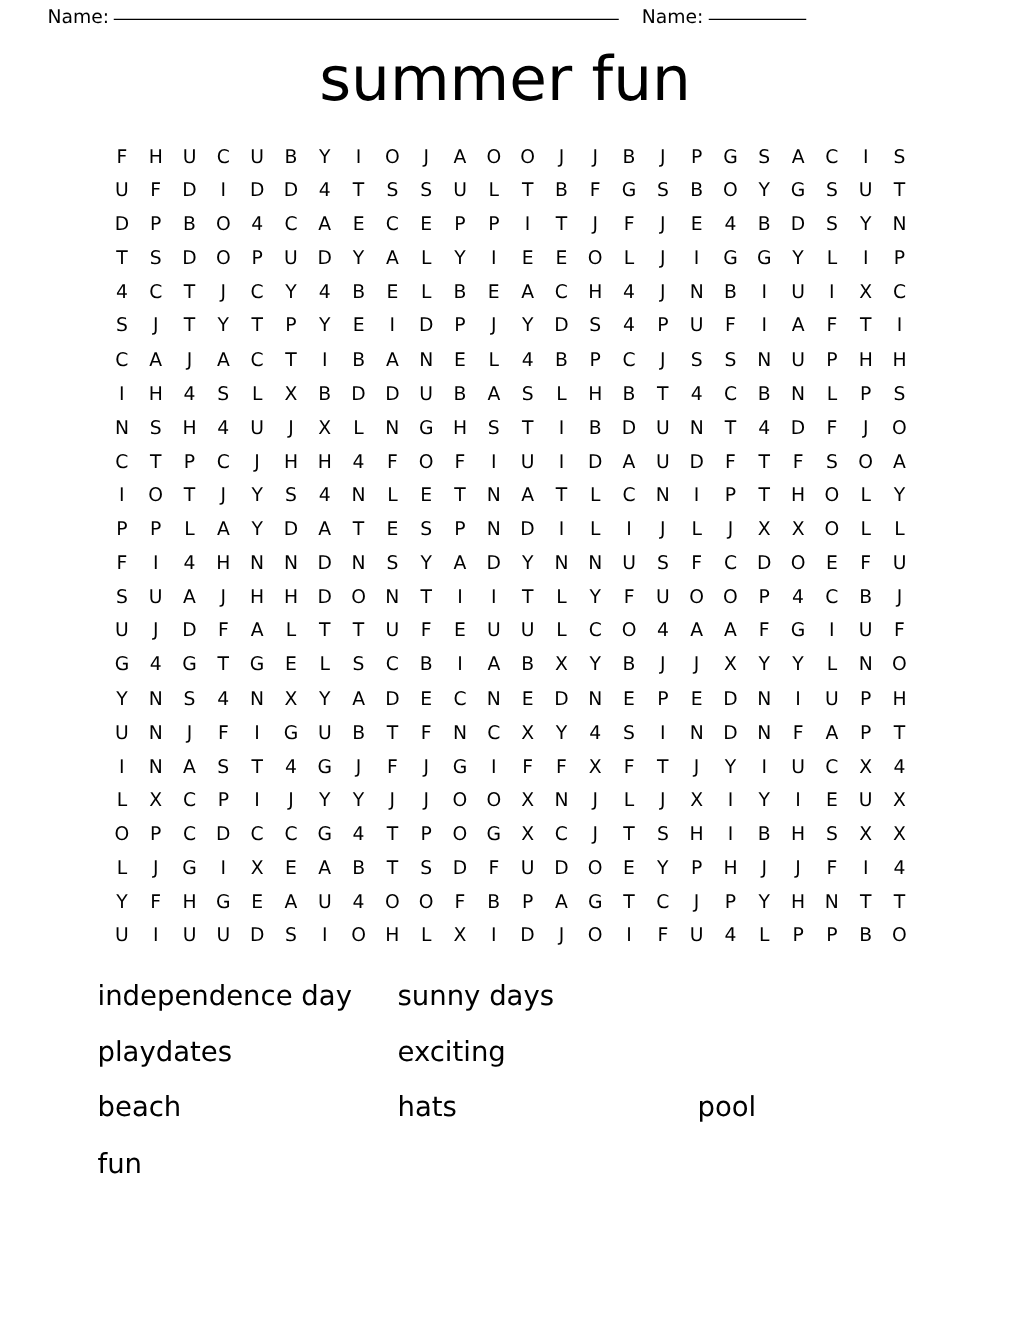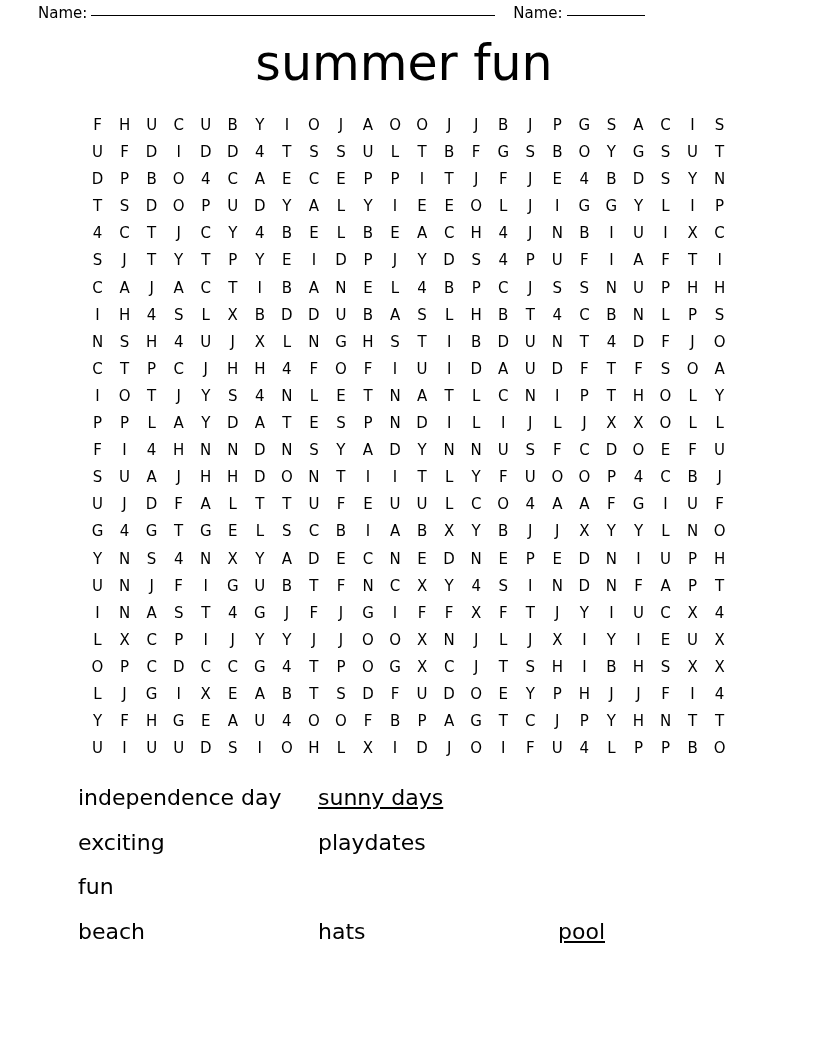--- a/index.html
+++ b/index.html
@@ -93,21 +93,21 @@
     height: 44.6px;
     line-height: 44.6px;
   }
   .word {
     font-size: 22px;
     line-height: 44.6px;
     white-space: nowrap;
   }
   .word-col-0 { flex: 0 0 240px; }
   .word-col-1 { flex: 0 0 240px; }
-  .word-col-2 { flex: 0 0 220px; text-decoration: underline; }
+  .word-col-2 { flex: 0 0 220px; }
   .word-empty { visibility: hidden; }
 </style>
 </head>
 <body>
 
 <div class="header-line">
   <div class="field">
     <span class="field-label">Name:</span>
     <span class="rule rule-name"></span>
   </div>
@@ -746,26 +746,26 @@
       <span class="cell">O</span>
     </div>
   </div>
 
 <div class="word-list">
     <div class="word-row">
       <span class="word word-col-0">independence day</span>
       <span class="word word-col-2">sunny days</span>
     </div>
     <div class="word-row">
+      <span class="word word-col-0">playdates</span>
       <span class="word word-col-1">exciting</span>
-      <span class="word word-col-0">playdates</span>
+    </div>
+    <div class="word-row">
+      <span class="word word-col-0">beach</span>
+      <span class="word word-col-1">hats</span>
+      <span class="word word-col-2">pool</span>
     </div>
     <div class="word-row">
       <span class="word word-col-0">fun</span>
       <span class="word word-col-1 word-empty"></span>
       <span class="word word-col-2 word-empty"></span>
     </div>
-    <div class="word-row">
-      <span class="word word-col-0">beach</span>
-      <span class="word word-col-1">hats</span>
-      <span class="word word-col-2">pool</span>
-    </div>
   </div>
 
 </body></html>

